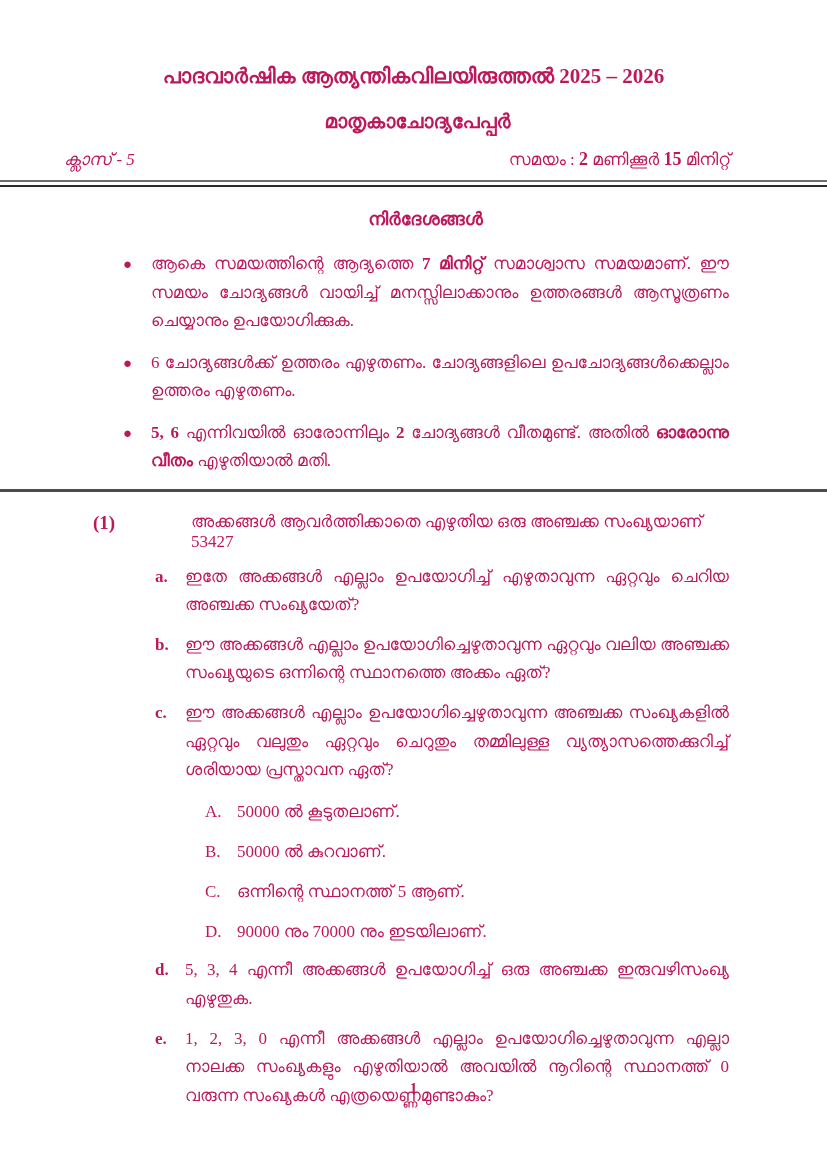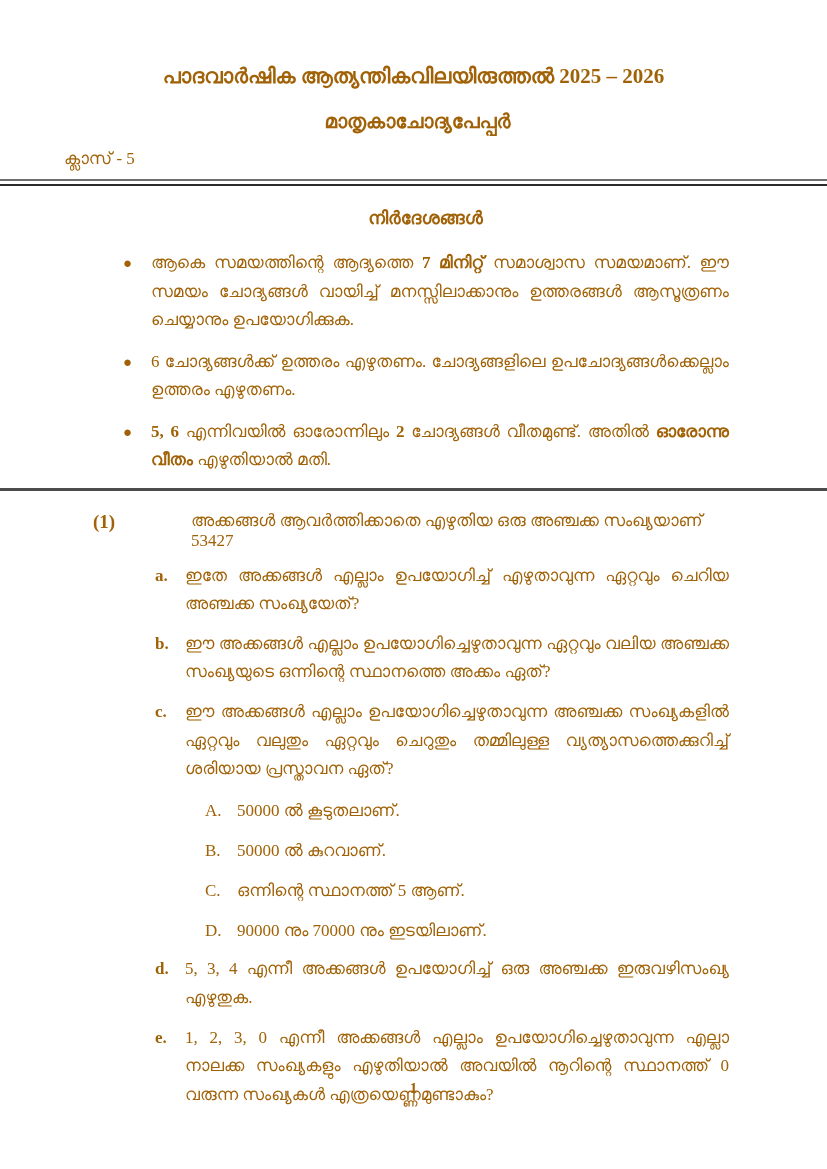--- a/index.html
+++ b/index.html
@@ -2,42 +2,42 @@
 <html lang="ml"><head>
 <meta charset="utf-8">
 <style>
   html, body { margin: 0; padding: 0; background: #e8e8e8; }
   .page {
     position: relative;
     width: 827px;
     height: 1169px;
     margin: 0 auto;
     background: #ffffff;
-    color: #a16207;
+    color: #be185d;
     font-family: "Liberation Serif", "DejaVu Serif", serif;
     overflow: hidden;
     box-sizing: border-box;
   }
   .b { font-weight: bold; }
 
   
   .header { text-align: center; padding-top: 66px; }
   .title-line1 { font-size: 21px; font-weight: bold; line-height: 1; }
   .title-line2 { font-size: 20px; font-weight: bold; margin-top: 24px; line-height: 1; padding-left: 8px; }
   .subject     { font-size: 20px; font-weight: bold; margin-top: 28px; line-height: 1; }
 
   .meta-row {
     display: flex;
     justify-content: space-between;
     align-items: baseline;
     padding: 0 96px 0 64px;
     margin-top: 18px;
     font-size: 17px;
   }
-  .meta-row .class-label { font-weight: normal; }
+  .meta-row .class-label { font-weight: normal; font-style: italic; }
   .meta-row .time-label  { font-weight: normal; }
   .meta-row .time-label .b { font-size: 18px; }
 
   
   .rule-double {
     margin-top: 10px;
     height: 3px;
     border-top: 2px solid #6e6e6e;
     border-bottom: 2px solid #2b2b2b;
   }
@@ -114,20 +114,21 @@
 
 <div class="page">
 
   <div class="header">
     <div class="title-line1">പാദവാർഷിക ആത്യന്തികവിലയിരുത്തൽ 2025 – 2026</div>
     <div class="title-line2">മാതൃകാചോദ്യപേപ്പർ</div>
   </div>
 
   <div class="meta-row">
     <span class="class-label">ക്ലാസ് - 5</span>
+    <span class="time-label"><span>സമയം : </span><span class="b">2</span><span> മണിക്കൂർ </span><span class="b">15</span><span> മിനിറ്റ്</span></span>
   </div>
 
   <div class="rule-double"></div>
 
   <div class="instructions-heading">നിർദേശങ്ങൾ</div>
 
   <div class="instructions-list">
     <div class="instruction-item">
       <span class="marker">●</span>
       <span class="itext"><span>ആകെ സമയത്തിന്റെ ആദ്യത്തെ </span><span class="b">7 മിനിറ്റ്</span><span> സമാശ്വാസ സമയമാണ്. ഈ സമയം ചോദ്യങ്ങൾ വായിച്ച് മനസ്സിലാക്കാനും ഉത്തരങ്ങൾ ആസൂത്രണം ചെയ്യാനും ഉപയോഗിക്കുക.</span></span>

